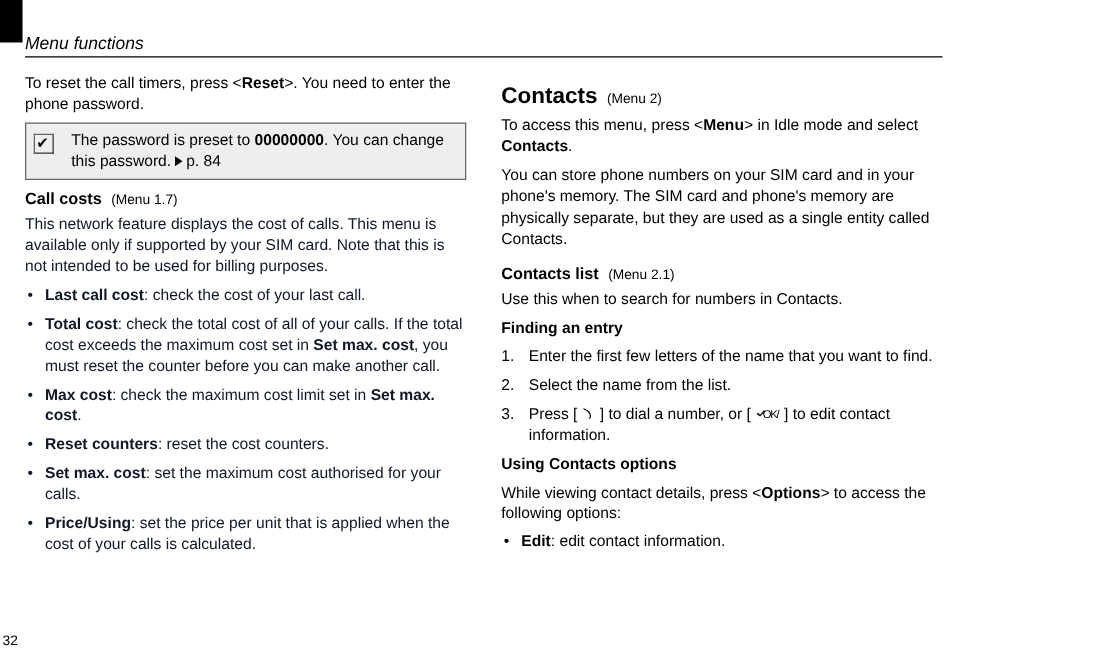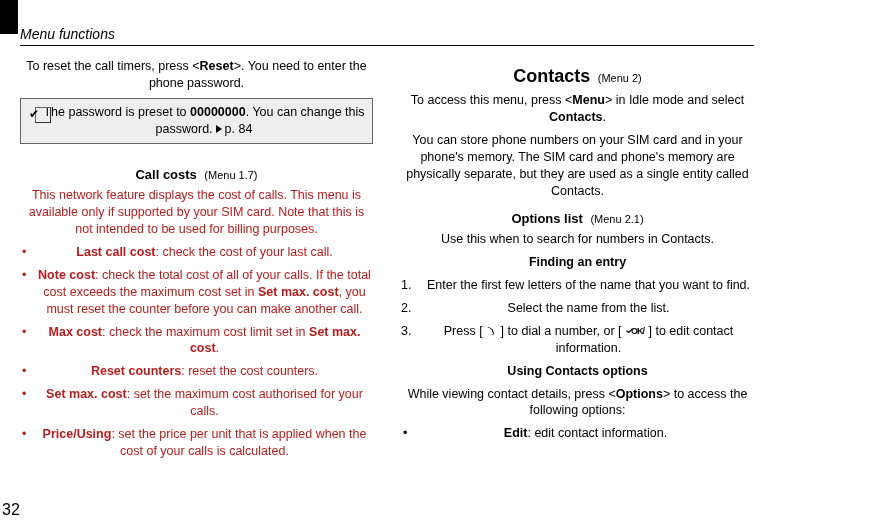--- a/index.html
+++ b/index.html
@@ -1,45 +1,45 @@
 <!DOCTYPE html>
 <html><head>
 <meta charset="utf-8">
 <style>
   * { box-sizing: border-box; margin: 0; padding: 0; }
   html, body { width: 874px; height: 525px; font-family: Verdana, Geneva, sans-serif; color: #000; background: #fff; }
   .page { position: relative; width: 772px; height: 525px; padding: 10px 18px 0 18px; }
   .tab { position: absolute; left: 0; top: 0; width: 18px; height: 34px; background: #000; }
   .header-line { position: absolute; left: 20px; right: 18px; top: 45px; height: 1px; background: #000; }
   .header-title { position: absolute; left: 20px; top: 26px; font-style: italic; font-size: 14px; }
-  .columns { display: flex; position: absolute; left: 20px; right: 18px; top: 58px; bottom: 20px; gap: 28px; text-align: center; }
+  .columns { display: flex; position: absolute; left: 20px; right: 18px; top: 58px; bottom: 20px; gap: 28px; }
   .col { flex: 1 1 0; font-size: 12.5px; line-height: 1.35; }
   .col p { margin-bottom: 6px; }
-  .note-box { border: 1px solid #666; background: #eeeeee; padding: 5px 6px 5px 21px; position: relative; margin: 4px 0 22px 0; min-height: 38px; }
+  .note-box { border: 1px solid #666; background: #eeeeee; padding: 5px 6px 5px 36px; position: relative; margin: 4px 0 6px 0; min-height: 38px; }
   .note-check { position: absolute; left: 6px; top: 8px; width: 16px; height: 16px; }
   .note-check::before { content: ""; position: absolute; width: 14px; height: 14px; border: 1px solid #333; border-top-color: #666; border-left-color: #666; }
   .note-check::after { content: "✔"; position: absolute; left: 2px; top: -1px; font-size: 12px; color: #000; }
   .section-title { font-weight: bold; font-size: 13px; display: inline; margin-right: 4px; }
   .section-title.big { font-size: 18px; }
   .section-subtitle { font-size: 11px; }
   .section-row { margin: 6px 0 4px 0; }
-  .blue { color: #b91c1c; }
+  .blue { color: #0f172a; }
   ul.bullets { list-style: none; padding-left: 14px; }
   ul.bullets li { position: relative; margin-bottom: 6px; padding-left: 2px; }
   ul.bullets li::before { content: "•"; position: absolute; left: -12px; }
   ol.nums { list-style: none; padding-left: 22px; }
   ol.nums li { position: relative; margin-bottom: 6px; }
   ol.nums li .num { position: absolute; left: -22px; }
   .bold { font-weight: bold; }
   .triangle { display: inline-block; width: 0; height: 0; border-top: 4px solid transparent; border-bottom: 4px solid transparent; border-left: 6px solid #000; vertical-align: middle; margin: 0 3px 1px 3px; }
   .dial-icon { display: inline-block; width: 11px; height: 11px; position: relative; vertical-align: middle; }
   .dial-icon::before { content: ""; position: absolute; width: 8px; height: 5px; border: 1.2px solid #000; border-left: none; border-bottom: none; border-radius: 0 8px 0 0; transform: rotate(28deg); top: 2px; left: 0; }
-  .ok-icon{display:inline-block;height:11px;line-height:11px;font-size:9px;font-weight:bold;vertical-align:middle;padding:0 1px;letter-spacing:-1px}
+  .ok-icon{display:inline-block;height:11px;line-height:11px;font-size:9px;font-weight:normal;vertical-align:middle;padding:0 1px;letter-spacing:-1px}
   .ok-icon::before{content:"";display:inline-block;width:7px;height:6px;margin-right:-2px;background:#000;clip-path:polygon(0 50%,15% 35%,40% 60%,85% 0,100% 15%,40% 85%)}
-  .page-num { position: absolute; left: 2px; bottom: 6px; font-size: 16px; }
+  .page-num { position: absolute; left: 2px; bottom: 6px; font-size: 11px; }
 </style>
 </head>
 <body>
 
 <div class="page">
   <div class="tab"></div>
   <div class="header-title">Menu functions</div>
   <div class="header-line"></div>
 
   <div class="columns">
@@ -59,21 +59,21 @@
         <span class="section-subtitle">(Menu 1.7)</span>
       </div>
 
       <p class="blue">This network feature displays the cost of calls. This menu is available only if supported by your SIM card. Note that this is not intended to be used for billing purposes.</p>
 
       <ul class="bullets">
         <li class="blue">
           <span class="bold">Last call cost</span><span>: check the cost of your last call.</span>
         </li>
         <li class="blue">
-          <span class="bold">Note cost</span><span>: check the total cost of all of your calls. If the total cost exceeds the maximum cost set in </span><span class="bold">Set max. cost</span><span>, you must reset the counter before you can make another call.</span>
+          <span class="bold">Total cost</span><span>: check the total cost of all of your calls. If the total cost exceeds the maximum cost set in </span><span class="bold">Set max. cost</span><span>, you must reset the counter before you can make another call.</span>
         </li>
         <li class="blue">
           <span class="bold">Max cost</span><span>: check the maximum cost limit set in </span><span class="bold">Set max. cost</span><span>.</span>
         </li>
         <li class="blue">
           <span class="bold">Reset counters</span><span>: reset the cost counters.</span>
         </li>
         <li class="blue">
           <span class="bold">Set max. cost</span><span>: set the maximum cost authorised for your calls.</span>
         </li>
@@ -87,21 +87,21 @@
       <div class="section-row">
         <span class="section-title big">Contacts</span>
         <span class="section-subtitle">(Menu 2)</span>
       </div>
       <p>
         <span>To access this menu, press &lt;</span><span class="bold">Menu</span><span>&gt; in Idle mode and select </span><span class="bold">Contacts</span><span>.</span>
       </p>
       <p>You can store phone numbers on your SIM card and in your phone's memory. The SIM card and phone's memory are physically separate, but they are used as a single entity called Contacts.</p>
 
       <div class="section-row" style="margin-top:10px">
-        <span class="section-title">Options list</span>
+        <span class="section-title">Contacts list</span>
         <span class="section-subtitle">(Menu 2.1)</span>
       </div>
       <p>Use this when to search for numbers in Contacts.</p>
 
       <p class="bold" style="margin-top:6px">Finding an entry</p>
       <ol class="nums">
         <li><span class="num">1.</span><span>Enter the first few letters of the name that you want to find.</span></li>
         <li><span class="num">2.</span><span>Select the name from the list.</span></li>
         <li><span class="num">3.</span><span>Press [ </span><span class="dial-icon"></span><span> ] to dial a number, or [ </span><span class="ok-icon">OK/</span><span> ] to edit contact information.</span></li>
       </ol>

